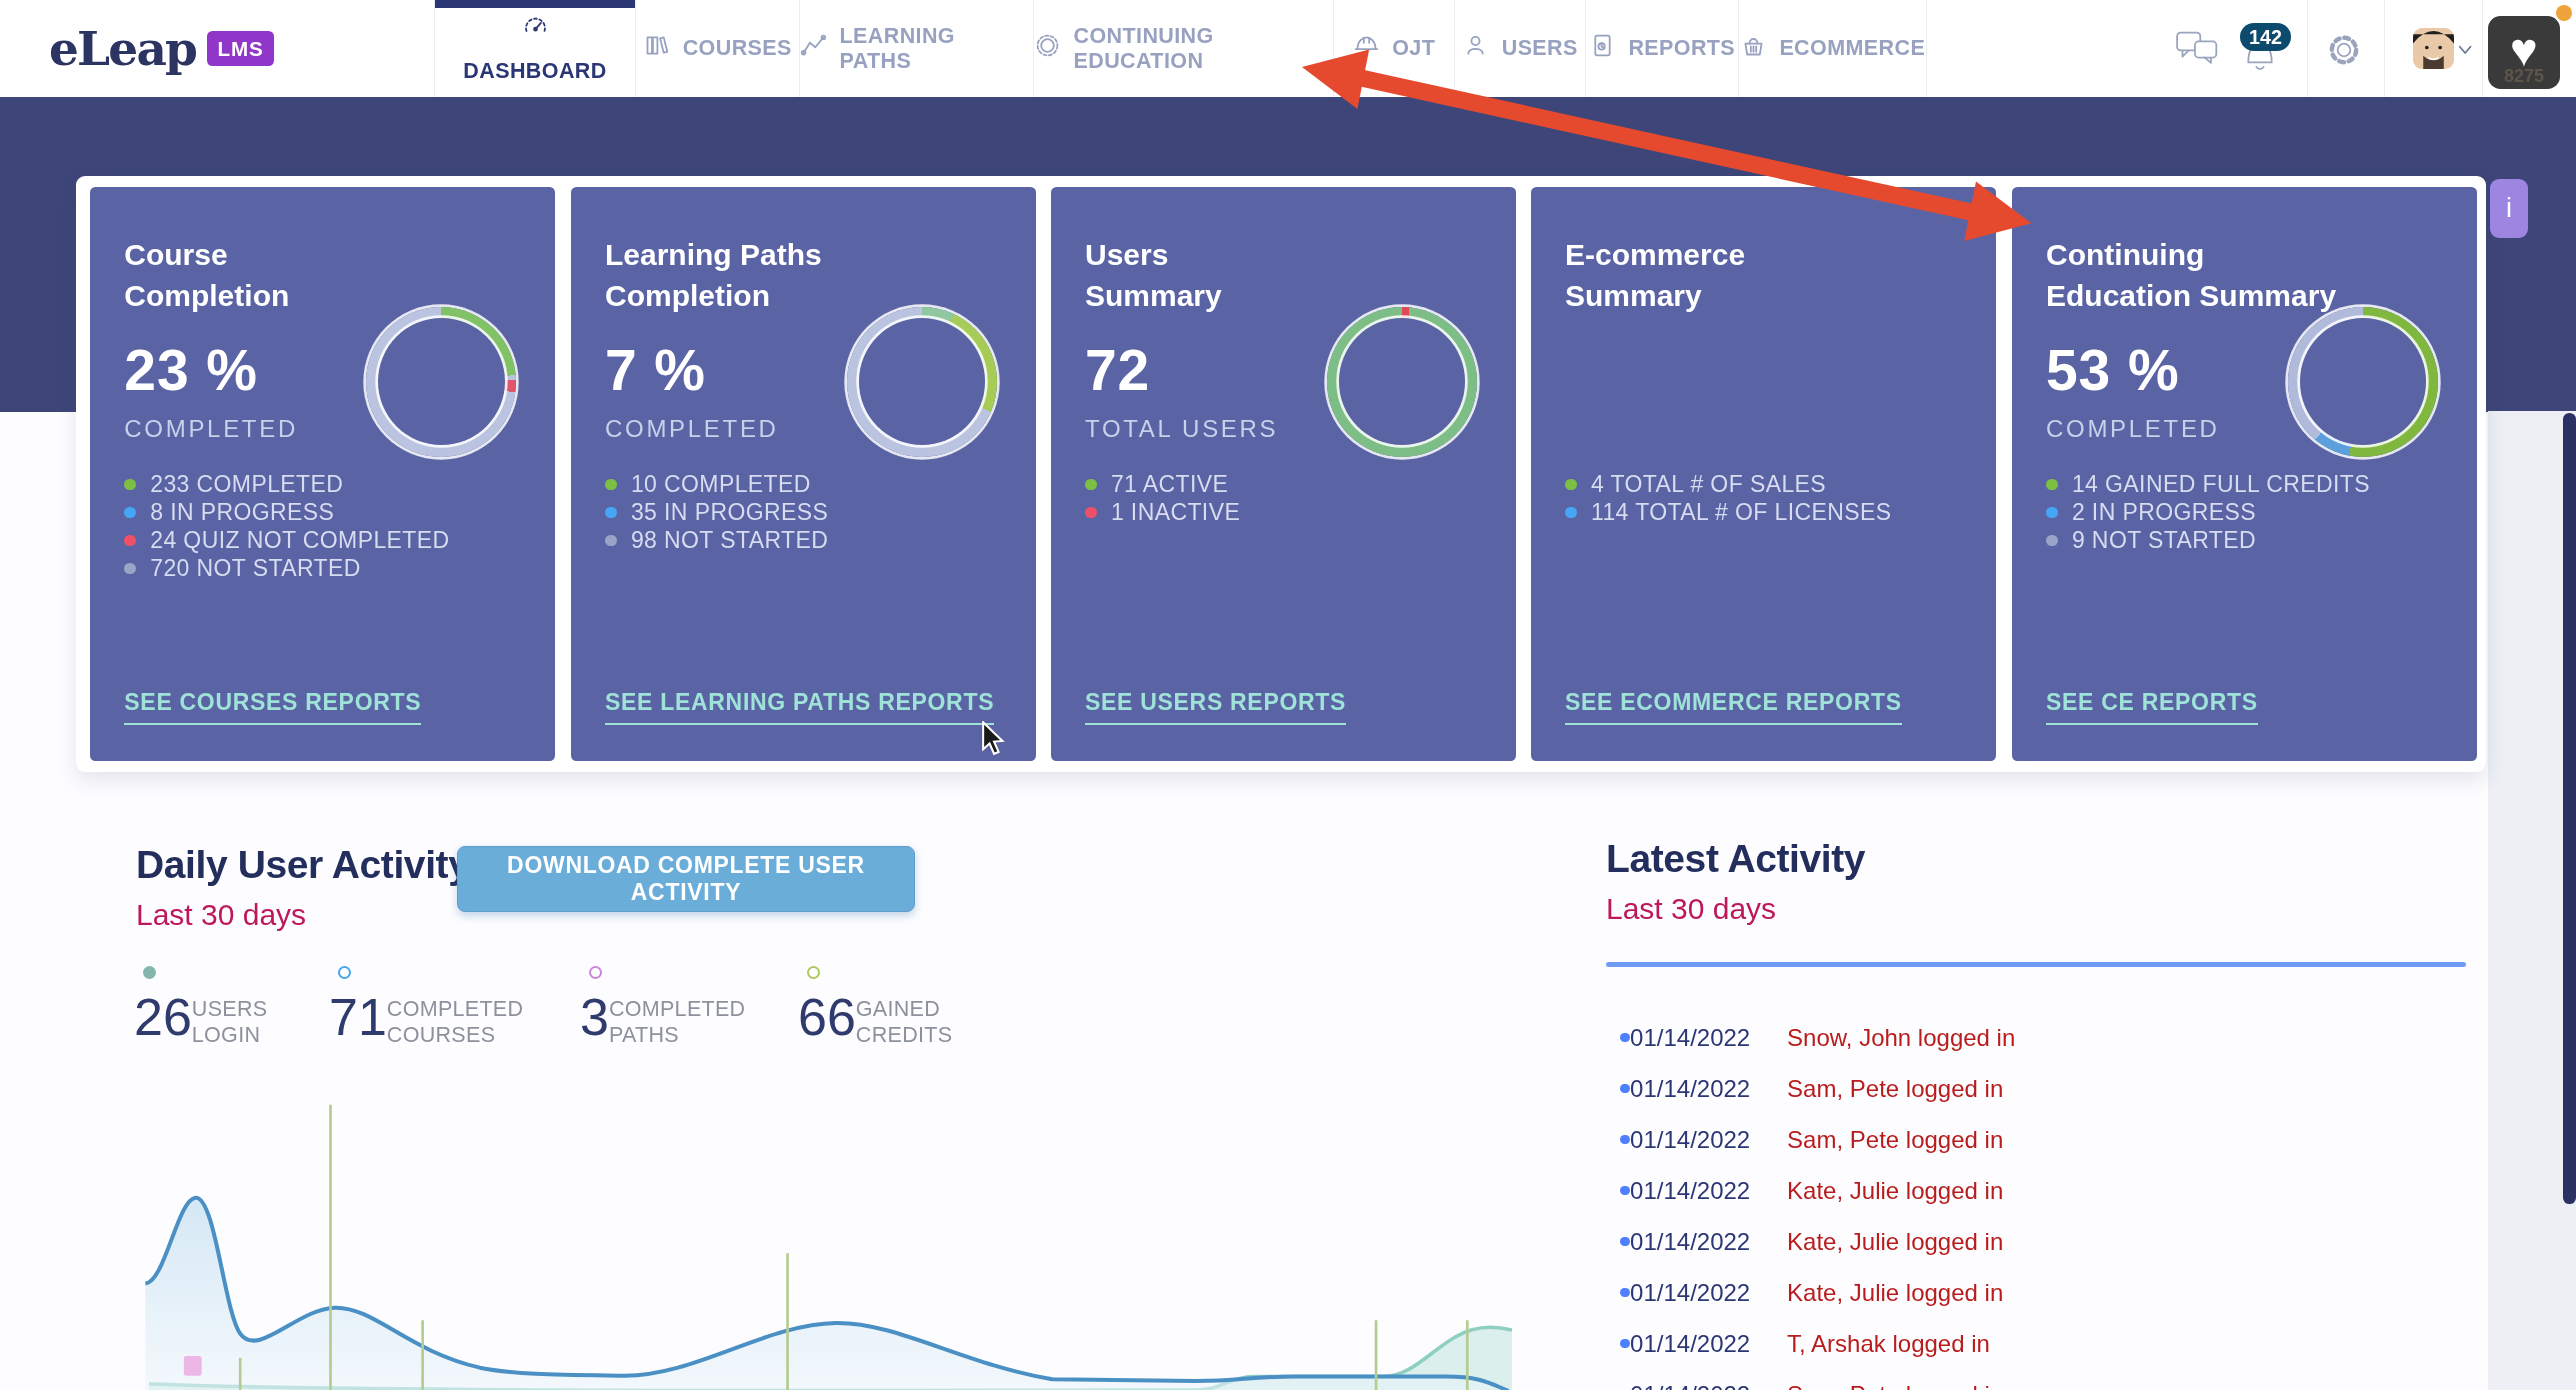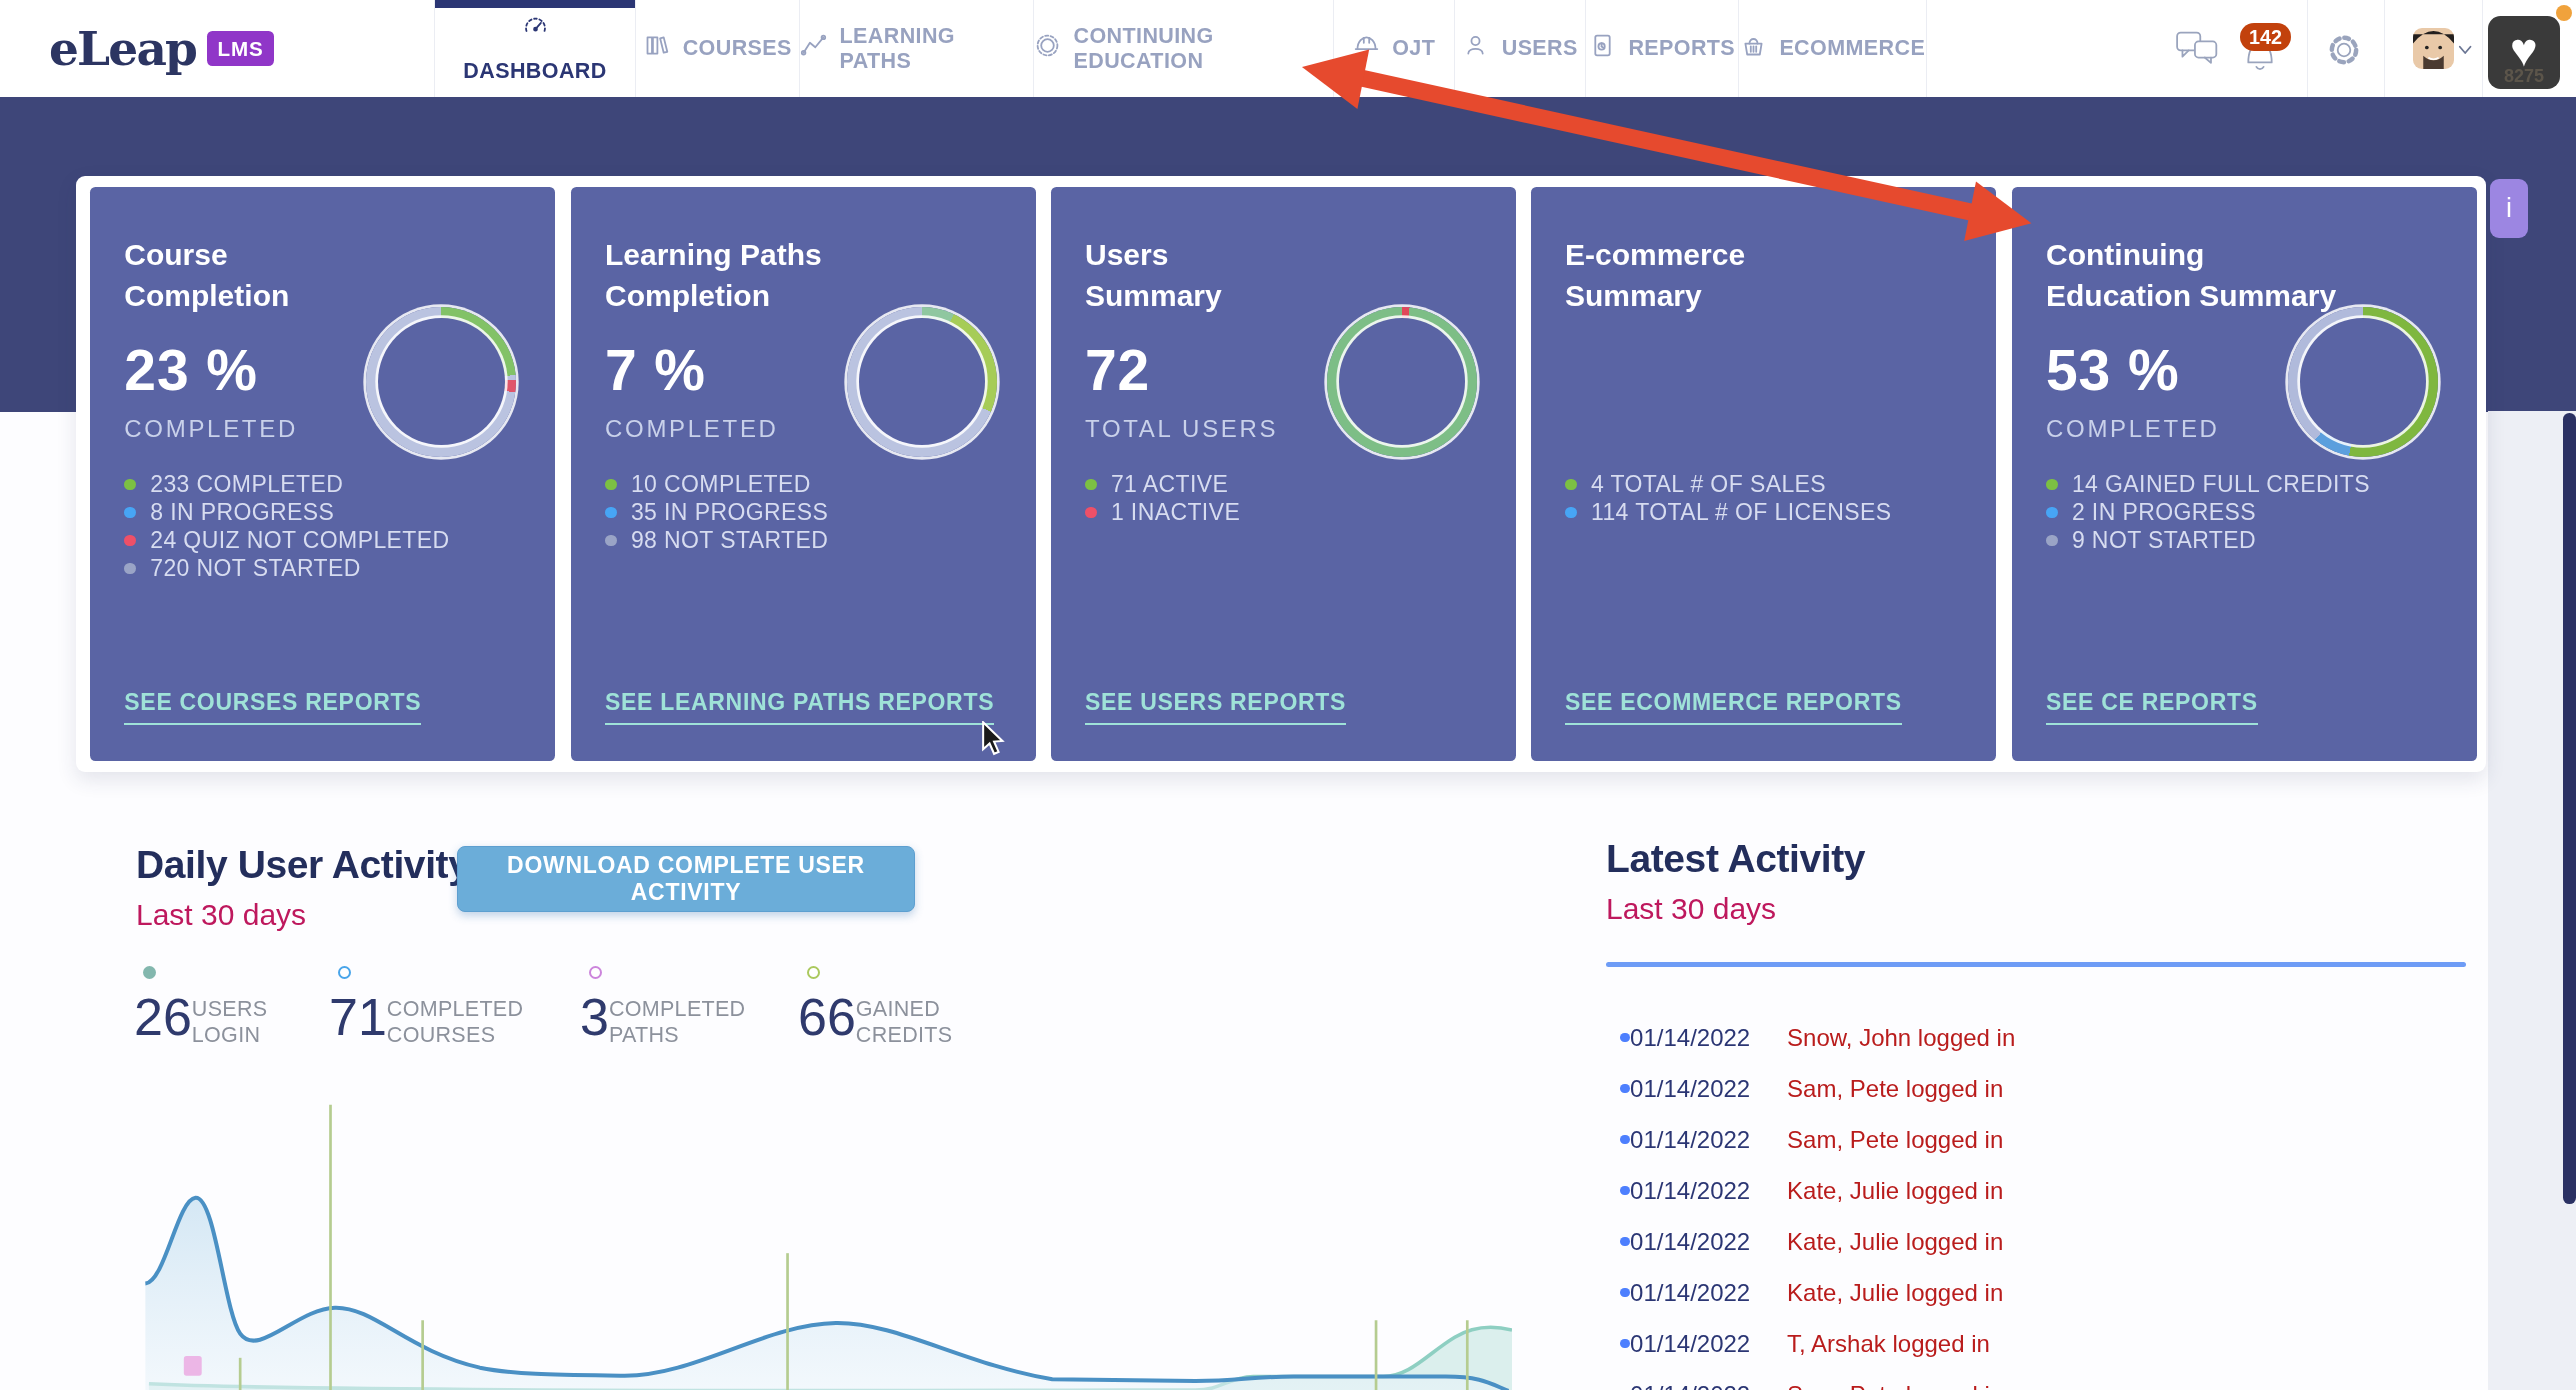--- a/index.html
+++ b/index.html
@@ -20,21 +20,21 @@
   .nav-item:last-child { border-right:0.9px solid #ebedf3; }
   .nav-item.active { color:#2b3674;flex-direction:column; }
   .nav-item.active::before { content:""; position:absolute; top:0; left:0; right:0; height:8px; background:#2b3674; }
   .nav-item svg { stroke:#98a2c0; fill:none; stroke-width:2; stroke-linecap:round; stroke-linejoin:round; }
   .nav-item.active svg { stroke:#2b3674; }
   .n0{width:201px;} .n1{width:164px;} .n2{width:234px;} .n3{width:300px;}
   .n4{width:121px;} .n5{width:131px;} .n6{width:153px;} .n7{width:189px;}
   .icon-sep { position:absolute; top:0; width:0.9px; height:97px; background:#ebedf3; }
   .icn { position:absolute; cursor:pointer; }
   .icn svg { stroke:#9aa4bd; fill:none; stroke-width:2; stroke-linecap:round; stroke-linejoin:round; }
-  .badge-142 { position:absolute; left:2240px; top:23px; background:#c2410c; color:#fff;
+  .badge-142 { position:absolute; left:2240px; top:23px; background:#0c4a6e; color:#fff;
                font-size:19.7px; font-weight:bold; padding:2.7px 9px; border-radius:14.3px; z-index:4; }
   .avatar { position:absolute; left:2413px; top:28px; width:41px; height:41px; border-radius:9px; overflow:hidden; cursor:pointer; }
   .heart-widget { position:absolute; left:2488px; top:16px; width:72px; height:73px; background:#3a3a3a;
                   border-radius:12.5px; z-index:40; display:flex; align-items:center; justify-content:center; cursor:pointer; }
   .heart-widget .heart { color:#ffffff; font-size:47px; line-height:1; margin-top:-5.4px; }
   .heart-count { position:absolute; bottom:1.8px; left:0; right:0; text-align:center;
                  color:#6b6152; font-size:18px; font-weight:bold; opacity:.7; }
   .orange-dot { position:absolute; left:2556px; top:5.4px; width:16px; height:16px; border-radius:50%;
                 background:#f0a23c; z-index:41; }
 

